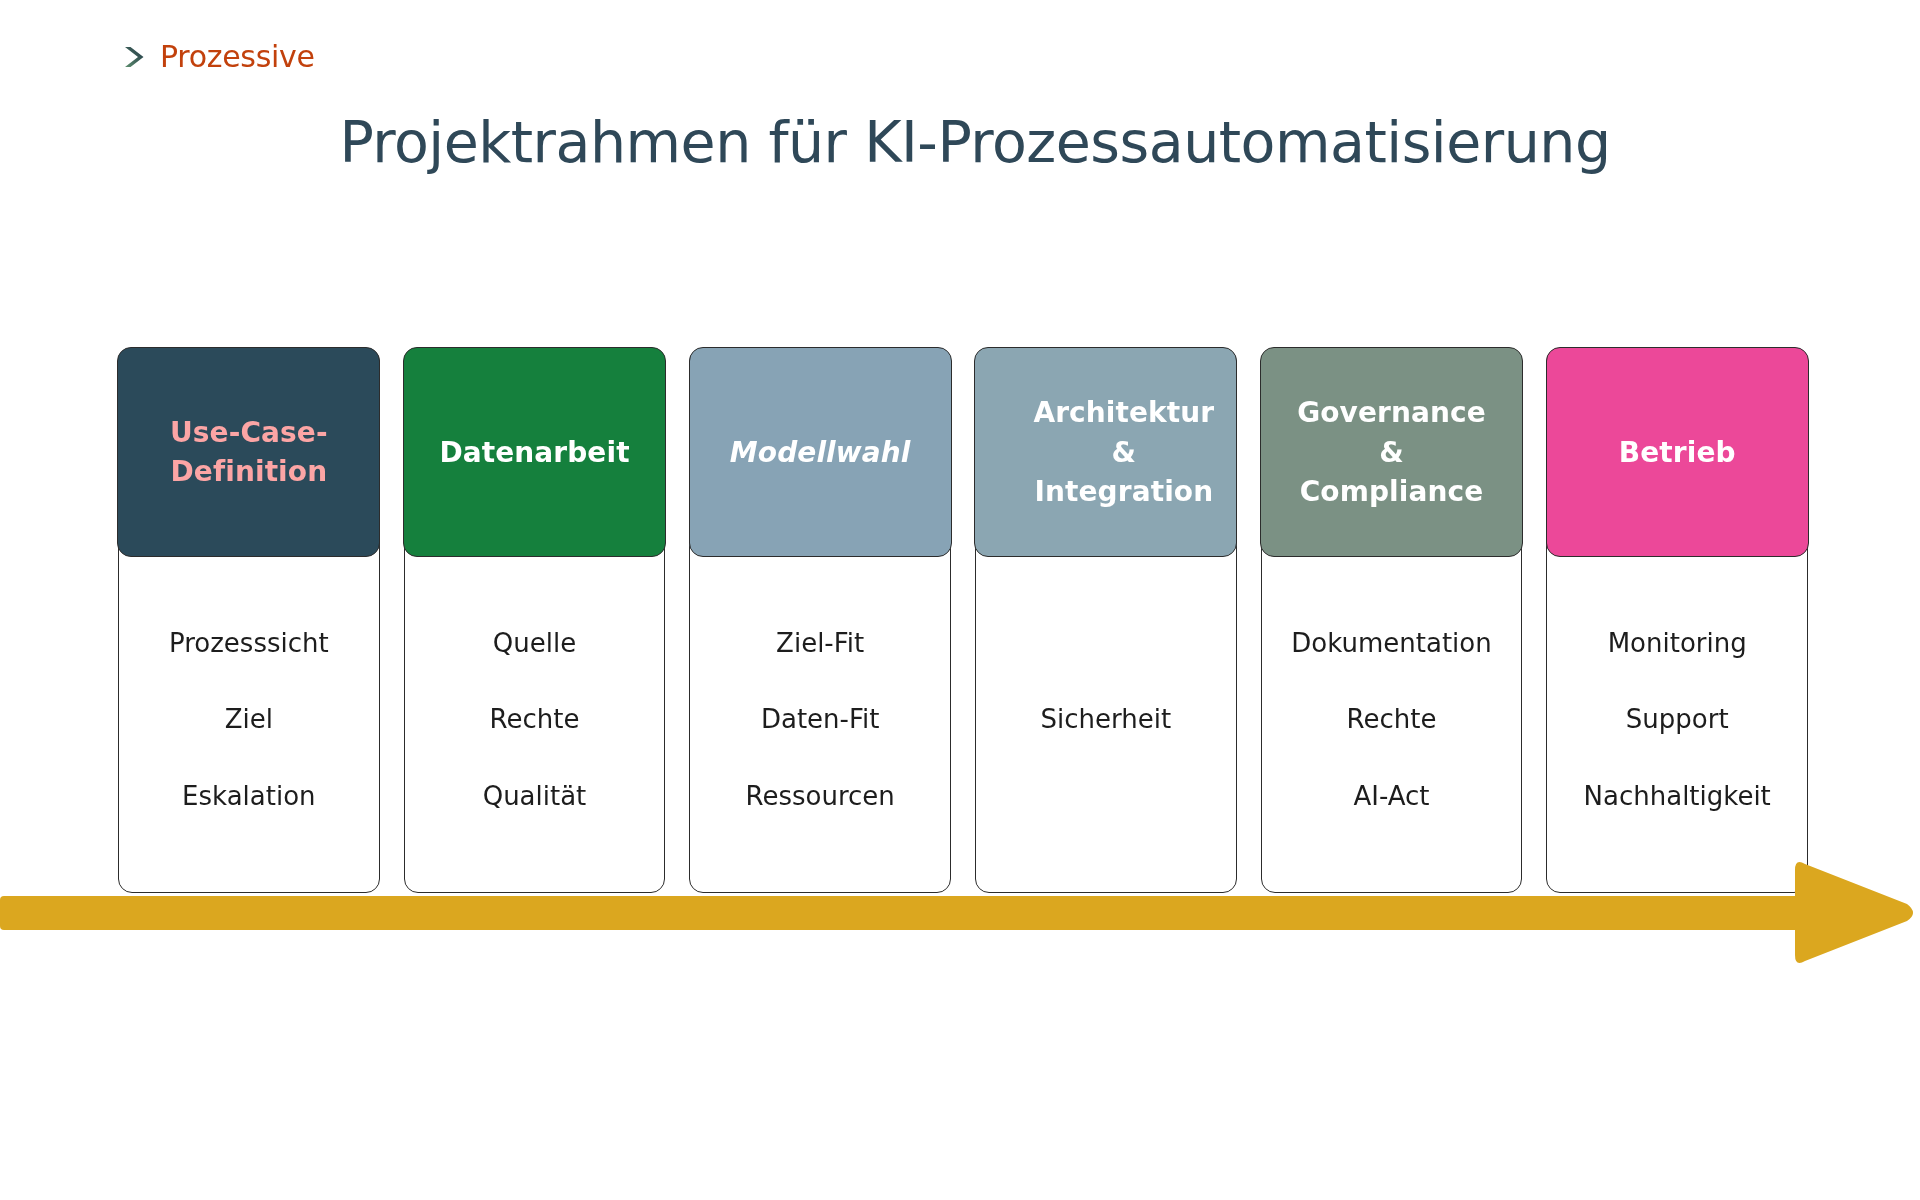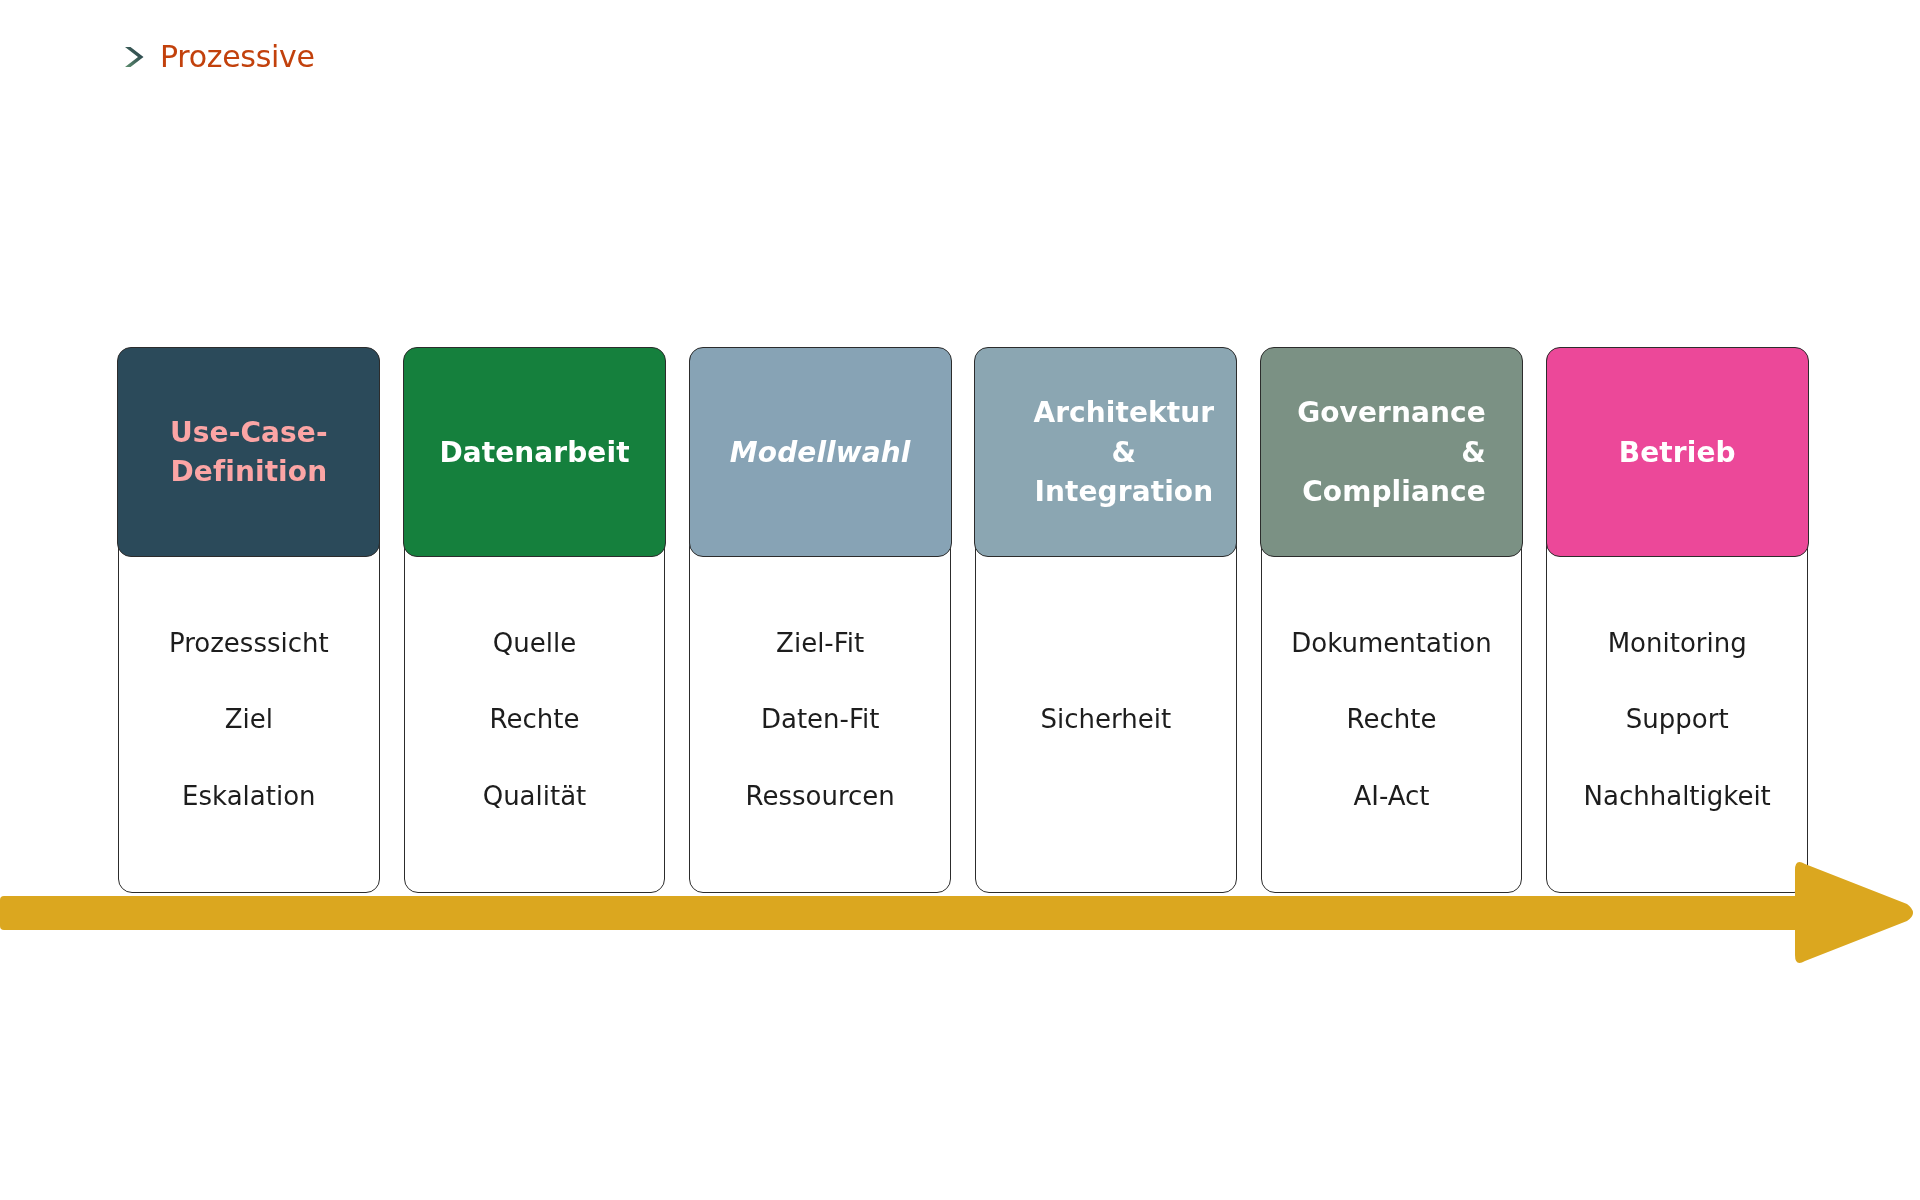--- a/index.html
+++ b/index.html
@@ -152,20 +152,21 @@
         <linearGradient id="chevGrad" x1="0" y1="1" x2="1" y2="0">
           <stop offset="0%" stop-color="#5d8f6f"></stop>
           <stop offset="100%" stop-color="#1f3344"></stop>
         </linearGradient>
       </defs>
       <path d="M7 7 L20 17 L7 27 L12.5 27 L25.5 17 L12.5 7 Z" fill="url(#chevGrad)"></path>
     </svg>
     <span class="logo-text" style="color: #c2410c;">Prozessive</span>
   </div>
 
+  <h1 class="slide-title" style="color: rgb(47, 72, 88);">Projektrahmen für KI-Prozessautomatisierung</h1>
 
   <div class="card-row">
 
     <div class="card">
       <div class="card-header" style="background: rgb(43, 74, 90);">
         <span class="card-header-label" style="color: #fca5a5;">Use-Case-
 Definition</span>
       </div>
       <div class="card-body">
         <div class="card-item">Prozesssicht</div>
@@ -201,21 +202,21 @@
         <span class="card-header-label" style="color: rgb(255, 255, 255);">Architektur
 &amp;
 Integration</span>
       </div>
       <div class="card-body">
         <div class="card-item">Sicherheit</div>
       </div>
     </div>
 
     <div class="card">
-      <div class="card-header" style="background: rgb(123, 145, 132); text-align: right;">
+      <div class="card-header" style="background: rgb(123, 145, 132);">
         <span class="card-header-label" style="color: rgb(255, 255, 255);">Governance
 &amp;
 Compliance</span>
       </div>
       <div class="card-body">
         <div class="card-item">Dokumentation</div>
         <div class="card-item">Rechte</div>
         <div class="card-item">AI-Act</div>
       </div>
     </div>

